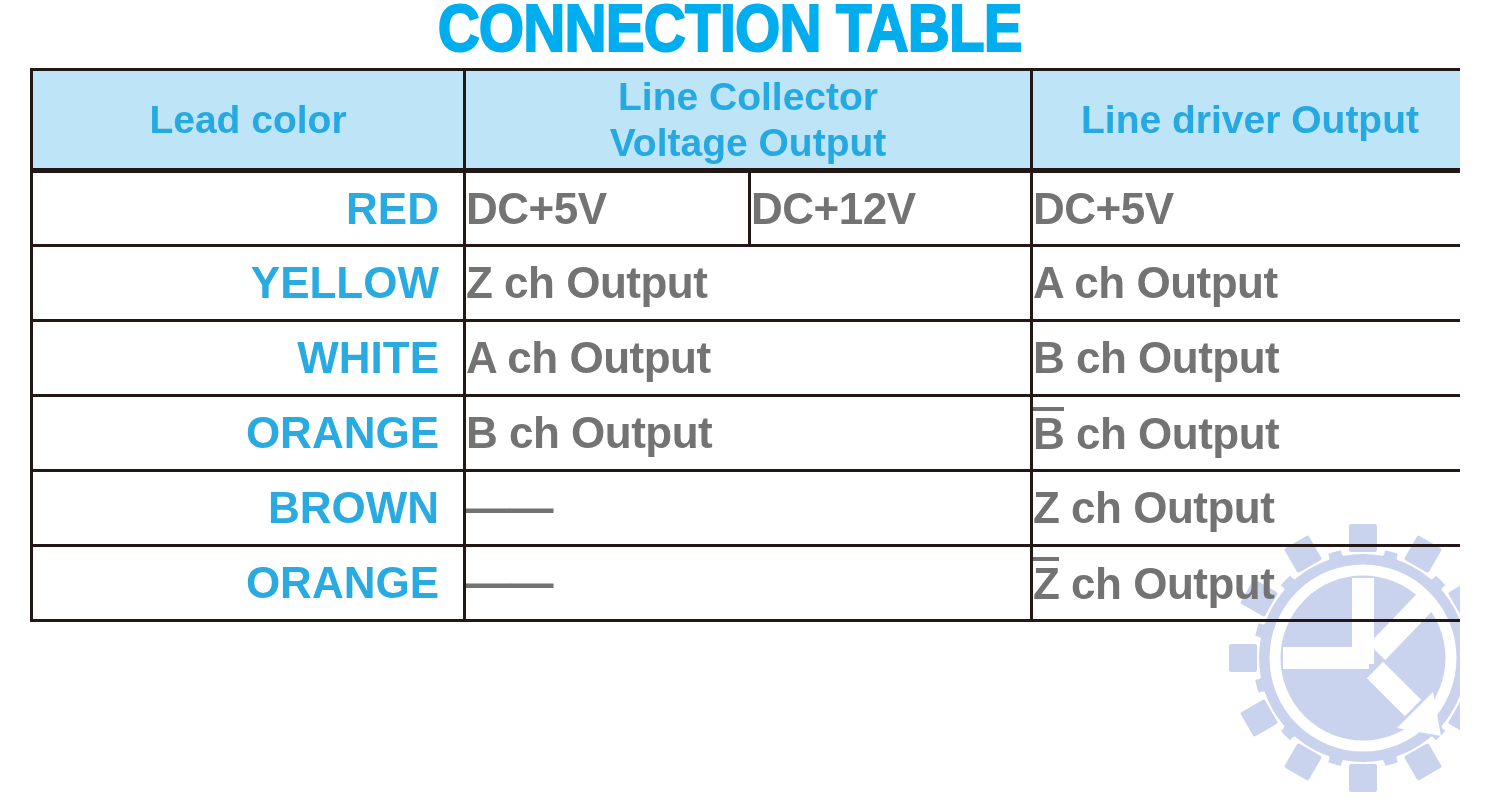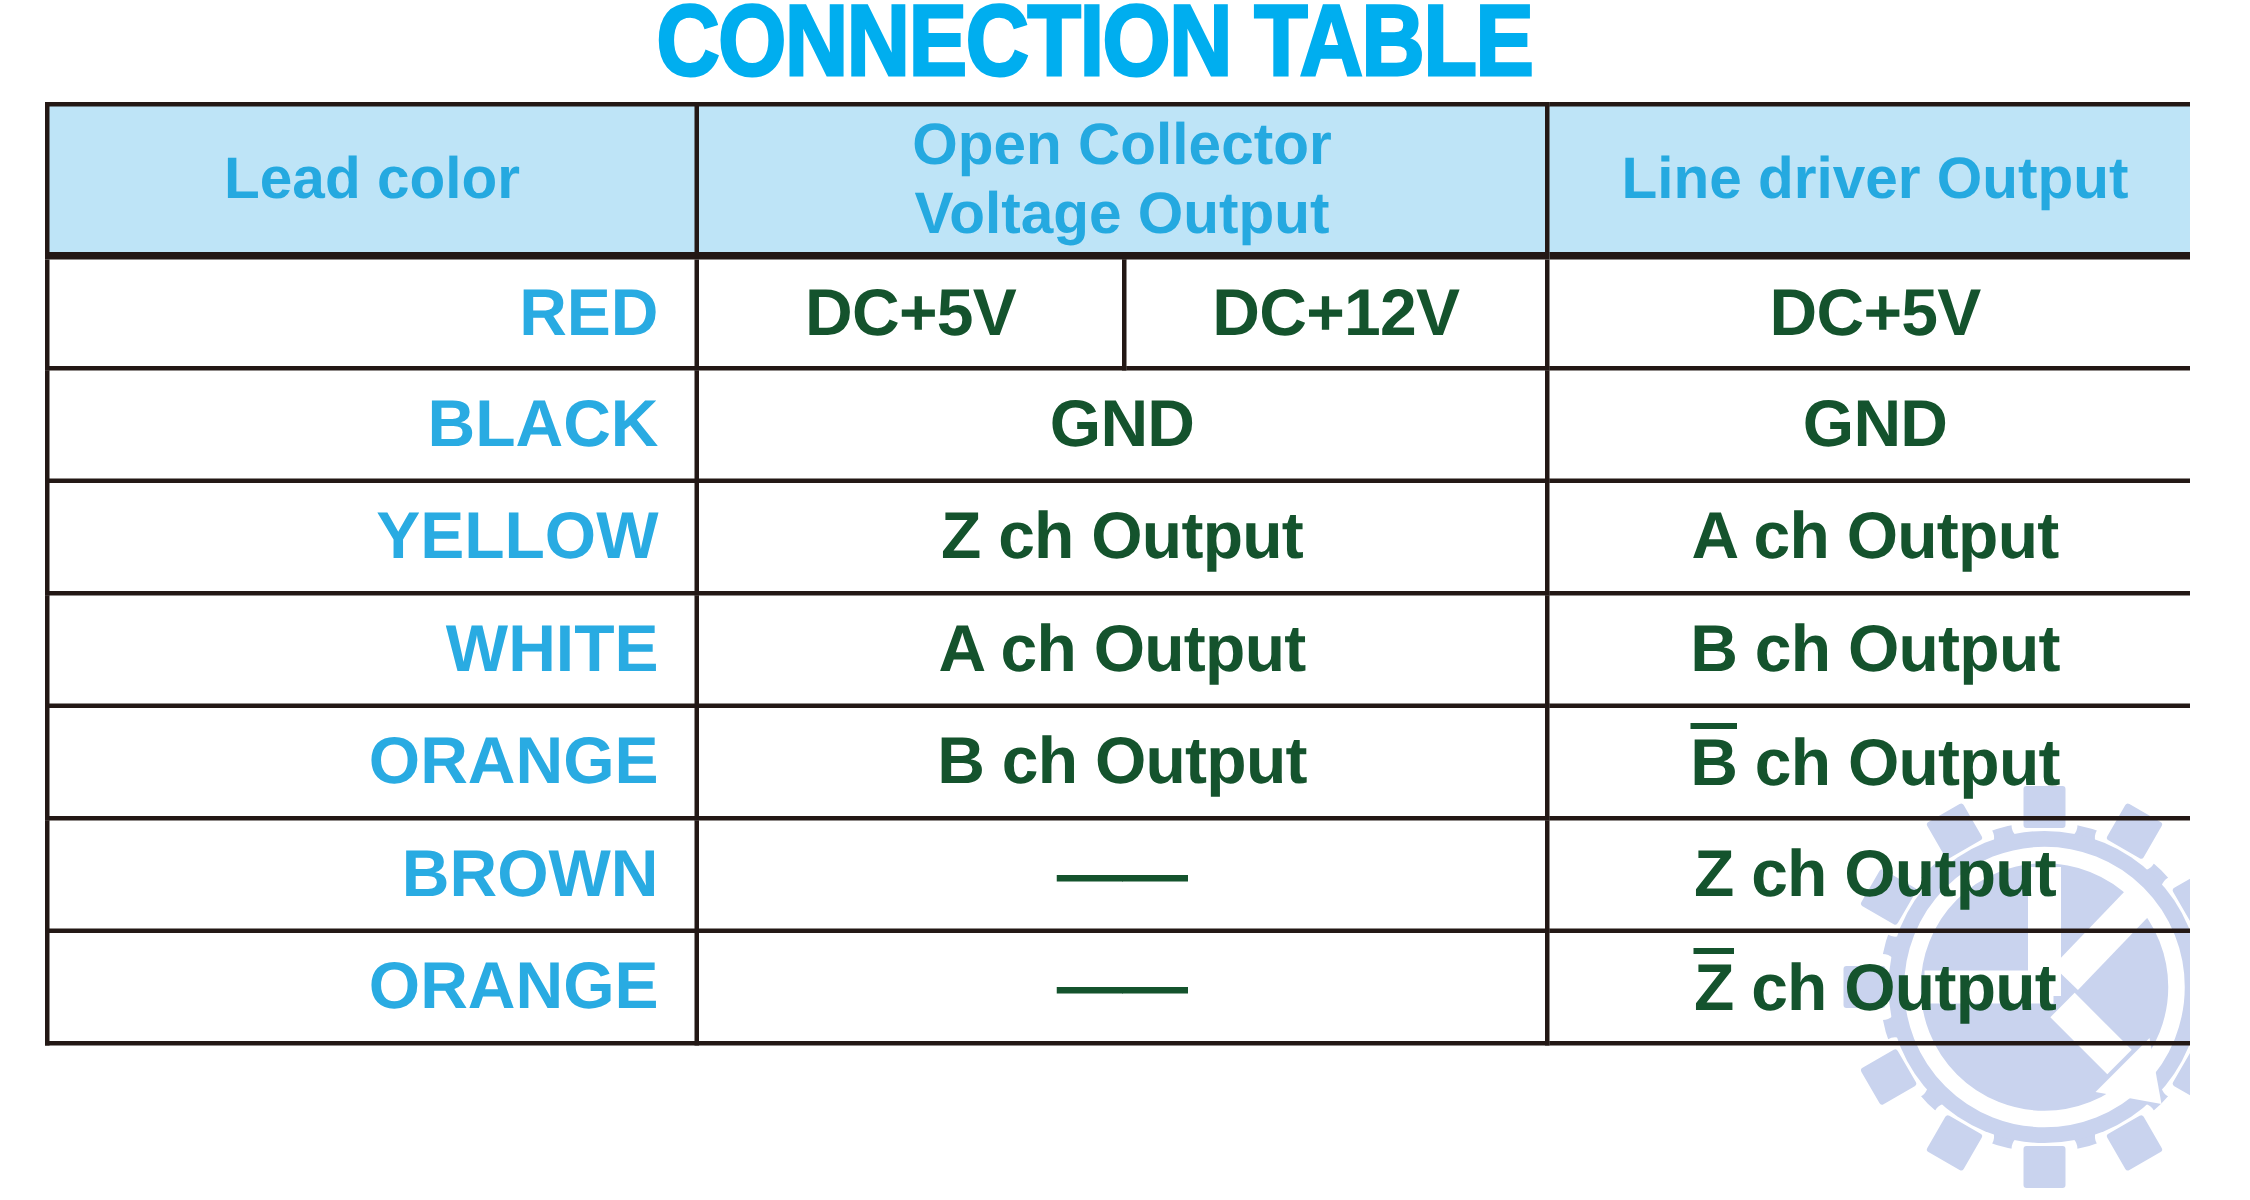--- a/index.html
+++ b/index.html
@@ -58,22 +58,21 @@
     vertical-align: middle;
     height: 101px;
     border-bottom: 5px solid #231815;
     padding: 0;
   }
   table.conn tbody td {
     height: 75px;
     vertical-align: middle;
     font-size: 44px;
     font-weight: bold;
-    color: #14532d;
-    text-align: center;
+    color: #737373;
     padding: 0;
     background: transparent;
     letter-spacing: -0.5px;
   }
   table.conn tbody td.lead {
     text-align: right;
     padding-right: 24px;
     color: #29ABE2;
     letter-spacing: 0;
   }
@@ -146,37 +145,32 @@
     <colgroup>
       <col style="width:433px">
       <col style="width:285px">
       <col style="width:282px">
       <col style="width:437px">
     </colgroup>
     <thead>
       <tr>
         <th>Lead color</th>
         <th colspan="2">
-          <div>Open Collector</div>
+          <div>Line Collector</div>
           <div>Voltage Output</div>
         </th>
         <th>Line driver Output</th>
       </tr>
     </thead>
     <tbody>
       <tr>
         <td class="lead">RED</td>
         <td><span class="ov"></span><span>DC+5V</span></td>
         <td><span class="ov"></span><span>DC+12V</span></td>
         <td><span class="ov"></span><span>DC+5V</span></td>
-      </tr>
-      <tr>
-        <td class="lead">BLACK</td>
-        <td colspan="2"><span class="ov"></span><span>GND</span></td>
-        <td><span class="ov"></span><span>GND</span></td>
       </tr>
       <tr>
         <td class="lead">YELLOW</td>
         <td colspan="2"><span class="ov"></span><span>Z ch Output</span></td>
         <td><span class="ov"></span><span>A ch Output</span></td>
       </tr>
       <tr>
         <td class="lead">WHITE</td>
         <td colspan="2"><span class="ov"></span><span>A ch Output</span></td>
         <td><span class="ov"></span><span>B ch Output</span></td>

